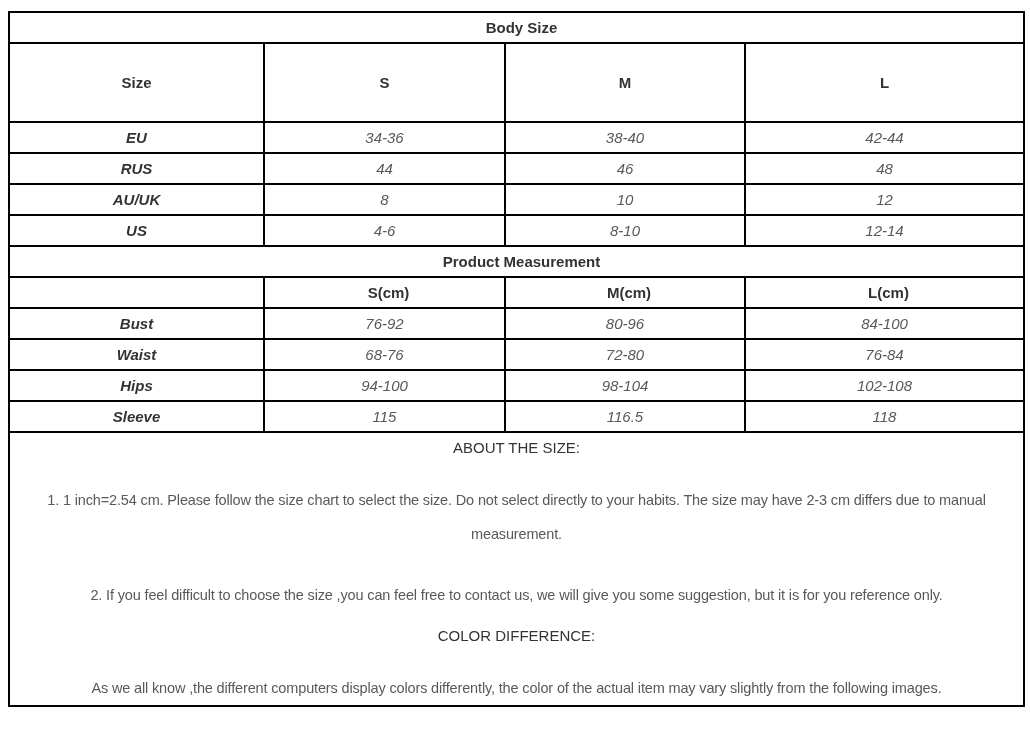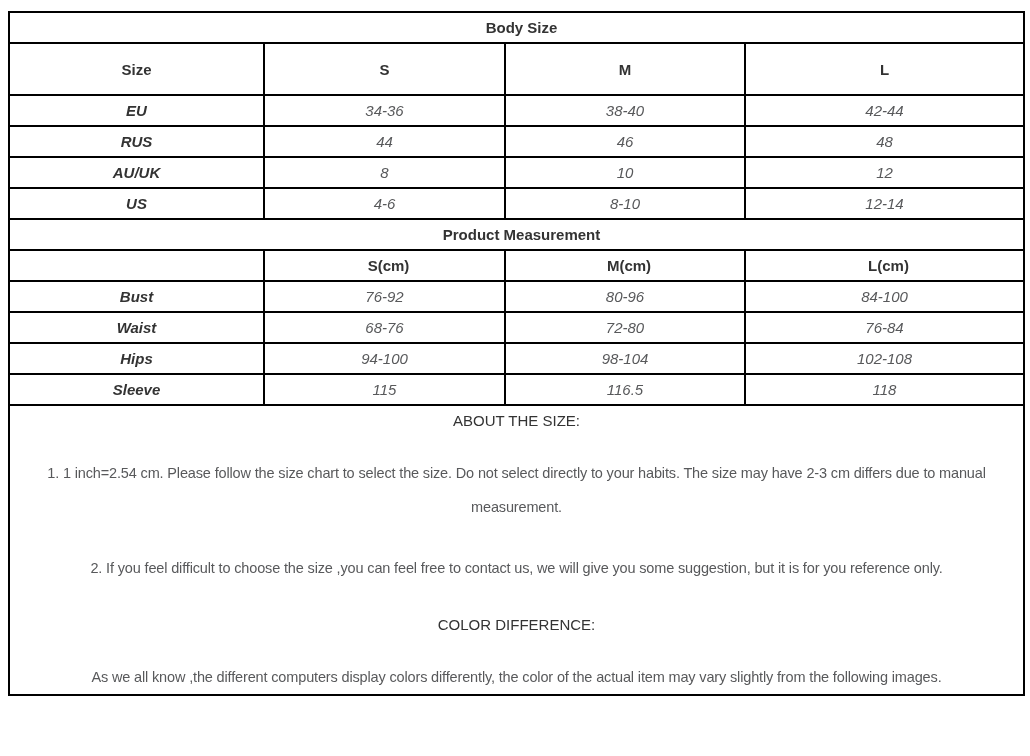--- a/index.html
+++ b/index.html
@@ -33,21 +33,21 @@
   col.c3 { width: 240px; }
   col.c4 { width: 279px; }
 
   tr.title-row td {
     height: 31px;
     font-weight: bold;
     color: #333333;
     padding-left: 14px;
   }
   tr.head-row td {
-    height: 52px;
+    height: 79px;
     font-weight: bold;
     color: #333333;
   }
   tr.subhead-row td {
     height: 31px;
     font-weight: bold;
     color: #333333;
     padding-left: 12px;
   }
   tr.data-row td {
@@ -69,21 +69,21 @@
     padding: 8px 12px 18px 12px;
   }
   .notes-heading {
     margin: 6px 0 0 0;
     font-size: 15px;
     font-weight: normal;
     color: #333333;
     text-align: center;
   }
   .notes-heading.second {
-    margin-top: 31px;
+    margin-top: 15px;
   }
   .notes-para {
     margin: 27px 0 0 0;
     font-size: 14.5px;
     letter-spacing: -0.15px;
     line-height: 34px;
     font-weight: normal;
     color: #58595b;
     text-align: center;
   }

